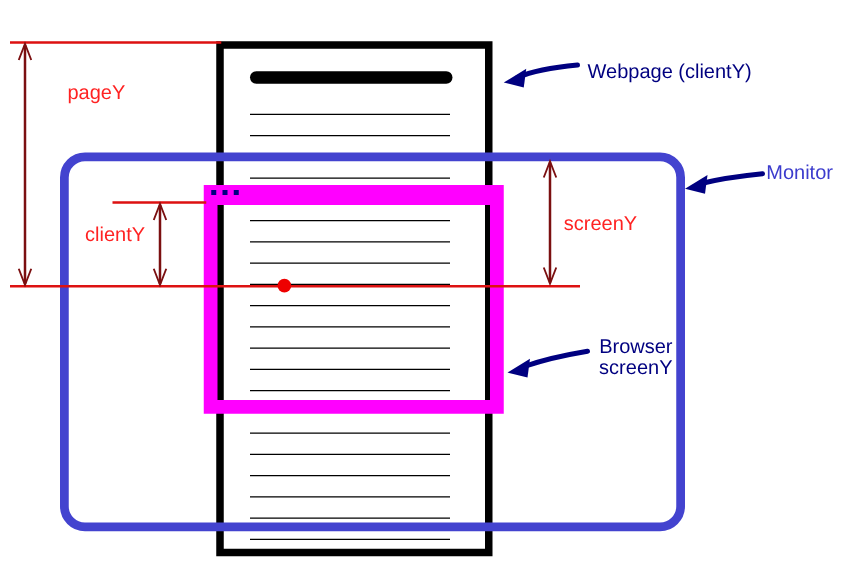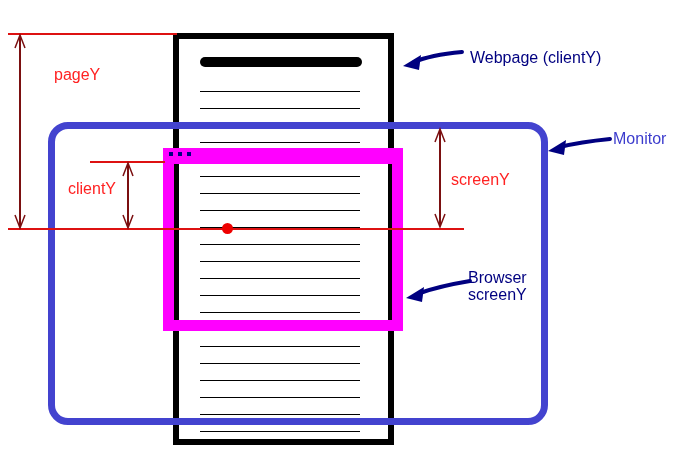--- a/index.html
+++ b/index.html
@@ -49,21 +49,21 @@
 
   
   .lbl{z-index:7;font-size:16px;white-space:nowrap;line-height:17px;}
   .lbl-red{color:var(--label_red);}
   .lbl-navy{color:var(--navy);}
   .lbl-pageY{left:36px;top:66px;margin-left:18px;}
   .lbl-clientY{left:68px;top:180px;}
   .lbl-screenY{left:451px;top:171px;}
   .lbl-webpage{left:470px;top:49px;}
   .lbl-monitor{left:613px;top:130px;color:var(--monitor_label_blue);}
-  .lbl-browser{left:468px;top:269px;width:70px;text-align:left;white-space:normal;}
+  .lbl-browser{left:468px;top:269px;width:70px;text-align:right;white-space:normal;}
 
   
   .red-dot{
     left:222px;top:223px;width:11px;height:11px;border-radius:50%;
     background:var(--dot_red);z-index:8;
   }
 </style>
 </head>
 <body>
 

